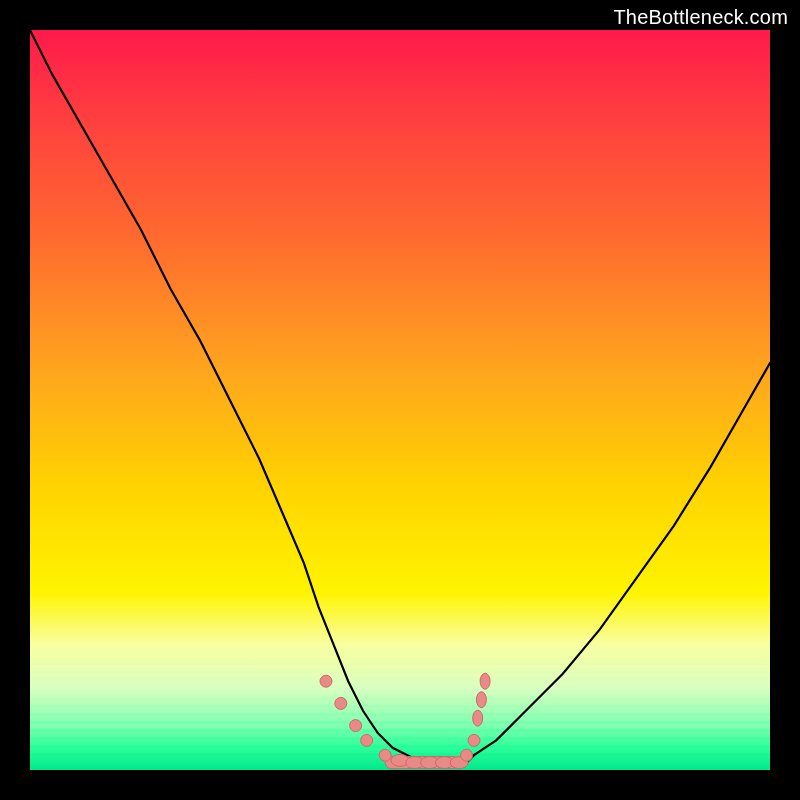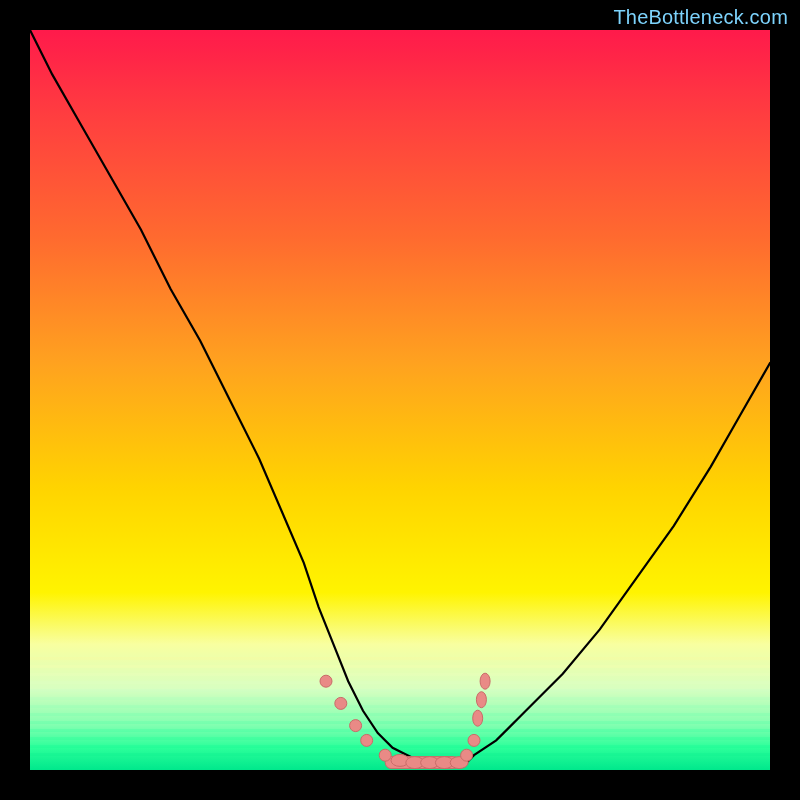--- a/index.html
+++ b/index.html
@@ -47,21 +47,21 @@
   .band {
     position: absolute;
     left: 0; right: 0;
     height: 3px;
     opacity: 0.25;
   }
   .watermark {
     position: absolute;
     top: 6px;
     right: 12px;
-    color: #7dd3fc;
+    color: #ffffff;
     font-size: 20px;
     font-weight: 500;
     letter-spacing: 0.2px;
     user-select: none;
   }
   svg.curve {
     position: absolute;
     left: 0; top: 0;
     width: 740px; height: 740px;
     overflow: visible;

